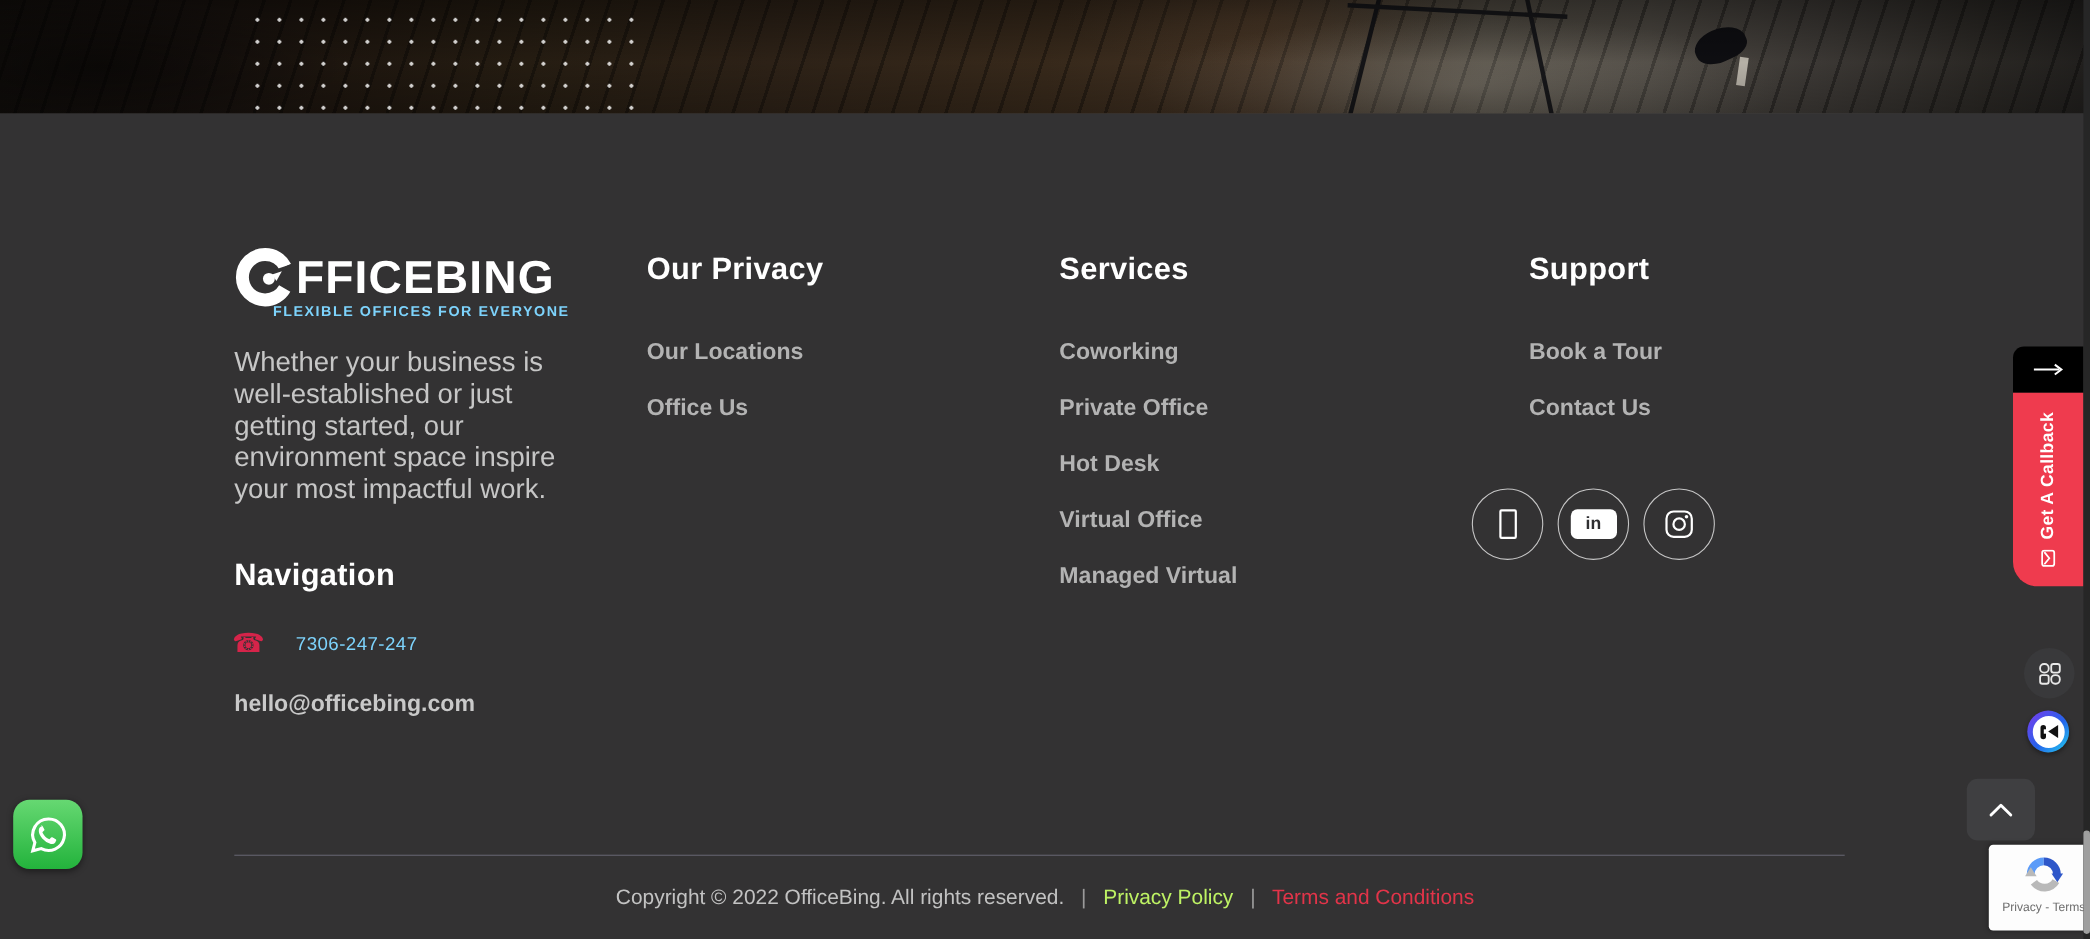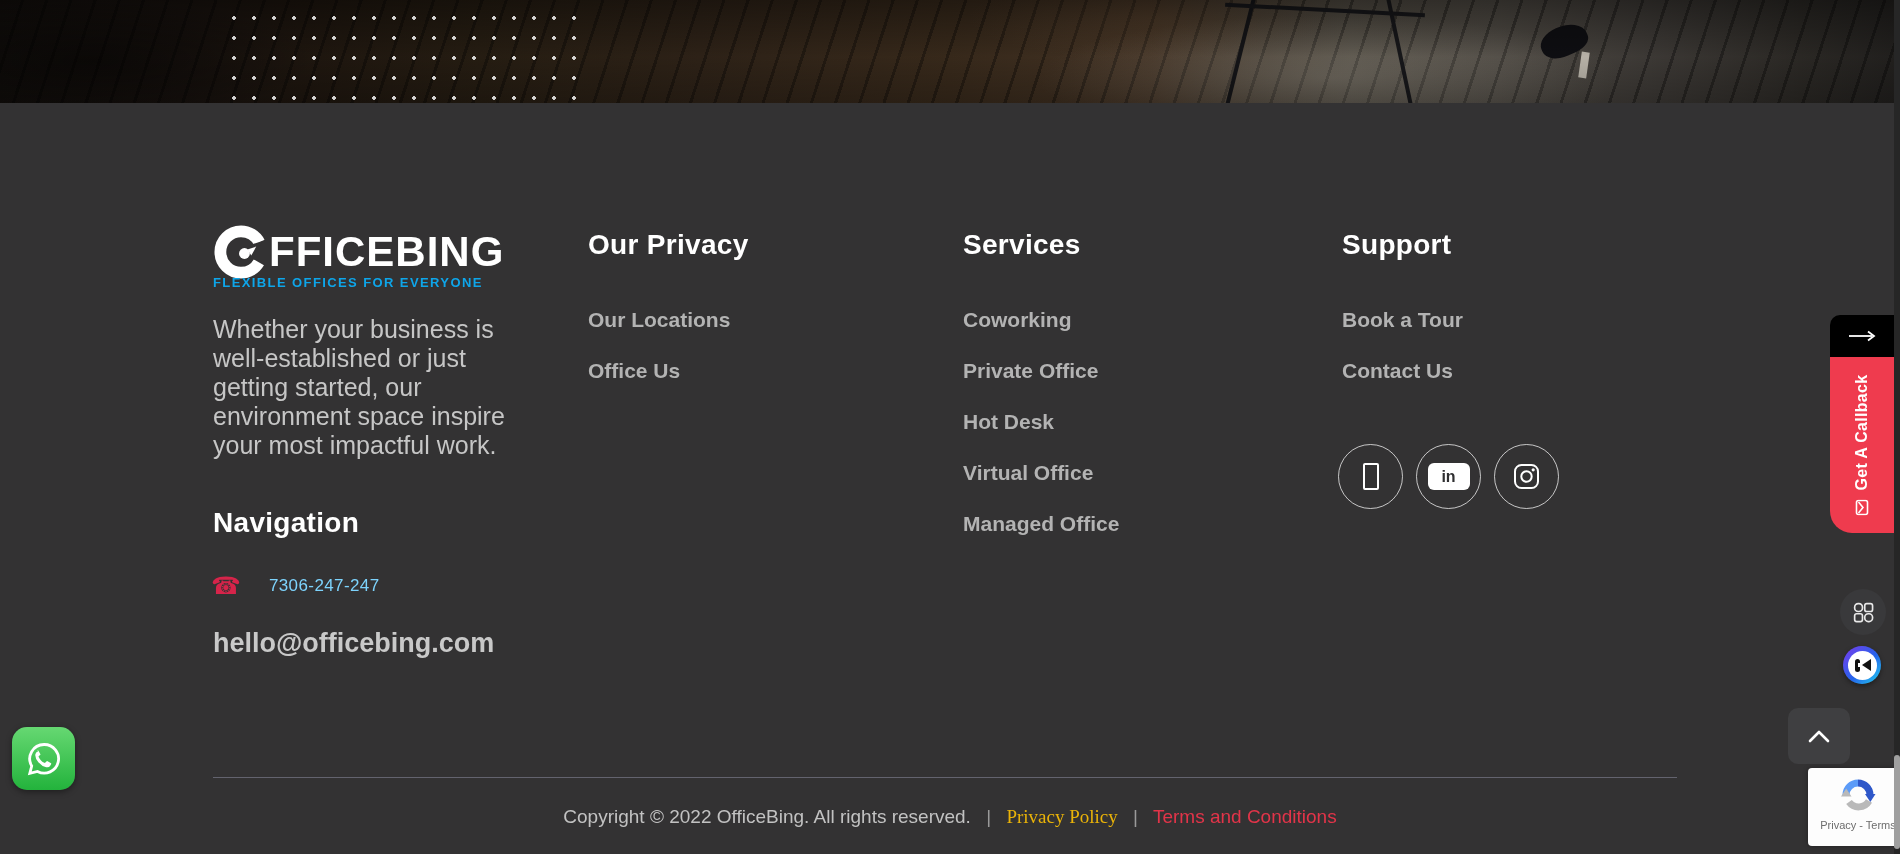--- a/index.html
+++ b/index.html
@@ -35,43 +35,43 @@
   .col{position:absolute;top:228px;}
   .col .flink{display:block;margin-top:0;font-size:21px;line-height:22px;font-weight:bold;
     color:#b3b3b3;text-decoration:none;cursor:pointer;}
   .col .flink.first{margin-top:47px;}
   .col .flink + .flink{margin-top:29px;}
 
   
   .logo{position:absolute;left:213px;top:224px;width:340px;cursor:pointer;}
   .logo-row{display:flex;align-items:center;}
   .logo-text{color:#fff;font-weight:bold;font-size:42px;letter-spacing:1px;line-height:46px;}
-  .logo-tagline{color:#0ea5e9;font-weight:bold;font-size:13px;letter-spacing:1.4px;text-align:left;margin-top:-5px;}
+  .logo-tagline{color:#7dd3fc;font-weight:bold;font-size:13px;letter-spacing:1.4px;text-align:center;margin-top:-5px;}
   .desc{position:absolute;left:213px;top:315px;width:300px;margin:0;
     font-size:25px;line-height:29px;color:#c6c6c6;}
   .nav-h{position:absolute;left:213px;top:466px;margin-top:40px;}
   .phone-row{position:absolute;left:211px;top:574px;display:flex;align-items:center;cursor:pointer;}
   .phone-ico{font-size:24px;color:#d6244a;margin-right:11px;line-height:24px;}
   .phone-num{font-size:17px;color:#7dd3fc;letter-spacing:.4px;margin-left:17px;}
-  .email{position:absolute;left:213px;top:628px;font-size:27px;font-weight:bold;color:#c9c9c9;
+  .email{position:absolute;left:213px;top:628px;font-size:21px;font-weight:bold;color:#c9c9c9;
     text-decoration:none;cursor:pointer;}
 
   
   .social{position:absolute;left:1338px;top:444px;display:flex;}
   .scircle{width:63px;height:63px;border:1px solid rgba(255,255,255,.72);border-radius:50%;
     display:flex;align-items:center;justify-content:center;margin-right:13px;cursor:pointer;}
   .rect-glyph{display:block;width:12px;height:23px;border:2px solid #fff;border-radius:2px;}
   .li-badge{width:42px;height:27px;background:#fff;border-radius:6px;color:#2f2f31;
     font-weight:bold;font-size:16px;display:flex;align-items:center;justify-content:center;}
 
   
   .divider{position:absolute;left:213px;top:777px;width:1464px;height:1px;background:#63636e;}
   .copyright{position:absolute;left:0;top:806px;width:1900px;text-align:center;font-size:19px;color:#c2c2c2;}
   .copyright .sep{color:#9a9a9a;margin:0 10px;}
-  .copyright .pp{color:#eab308;text-decoration:none;cursor:pointer;font-family:Liberation Serif, serif;}
+  .copyright .pp{color:#bef264;text-decoration:none;cursor:pointer;}
   .copyright .tc{color:#e23449;text-decoration:none;cursor:pointer;}
 
   
   .ribbon-arrow{position:absolute;left:1830px;top:315px;width:64px;height:42px;background:#000;
     border-radius:10px 0 0 0;display:flex;align-items:center;justify-content:center;cursor:pointer;}
   .ribbon{position:absolute;left:1830px;top:357px;width:64px;height:176px;background:#ef3b4e;
     border-radius:0 0 0 22px;cursor:pointer;}
   .ribbon-inner{position:absolute;left:50%;top:50%;transform:translate(-50%,-50%) rotate(-90deg);
     display:flex;align-items:center;gap:9px;white-space:nowrap;color:#fff;font-weight:bold;
     font-size:16px;letter-spacing:.3px;}
@@ -152,24 +152,24 @@
     <a class="flink first">Our Locations</a>
     <a class="flink">Office Us</a>
   </div>
 
   <div class="col" style="left:963px;">
     <h3 class="col-heading">Services</h3>
     <a class="flink first">Coworking</a>
     <a class="flink">Private Office</a>
     <a class="flink">Hot Desk</a>
     <a class="flink">Virtual Office</a>
-    <a class="flink">Managed Office</a>
-  </div>
-
-  <div class="col" style="left:1342px;">
+    <a class="flink">Managed Virtual</a>
+  </div>
+
+  <div class="col" style="left:1390px;">
     <h3 class="col-heading">Support</h3>
     <a class="flink first">Book a Tour</a>
     <a class="flink">Contact Us</a>
   </div>
 
   <div class="social">
     <a class="scircle">
       <span class="rect-glyph"></span>
     </a>
     <a class="scircle">

